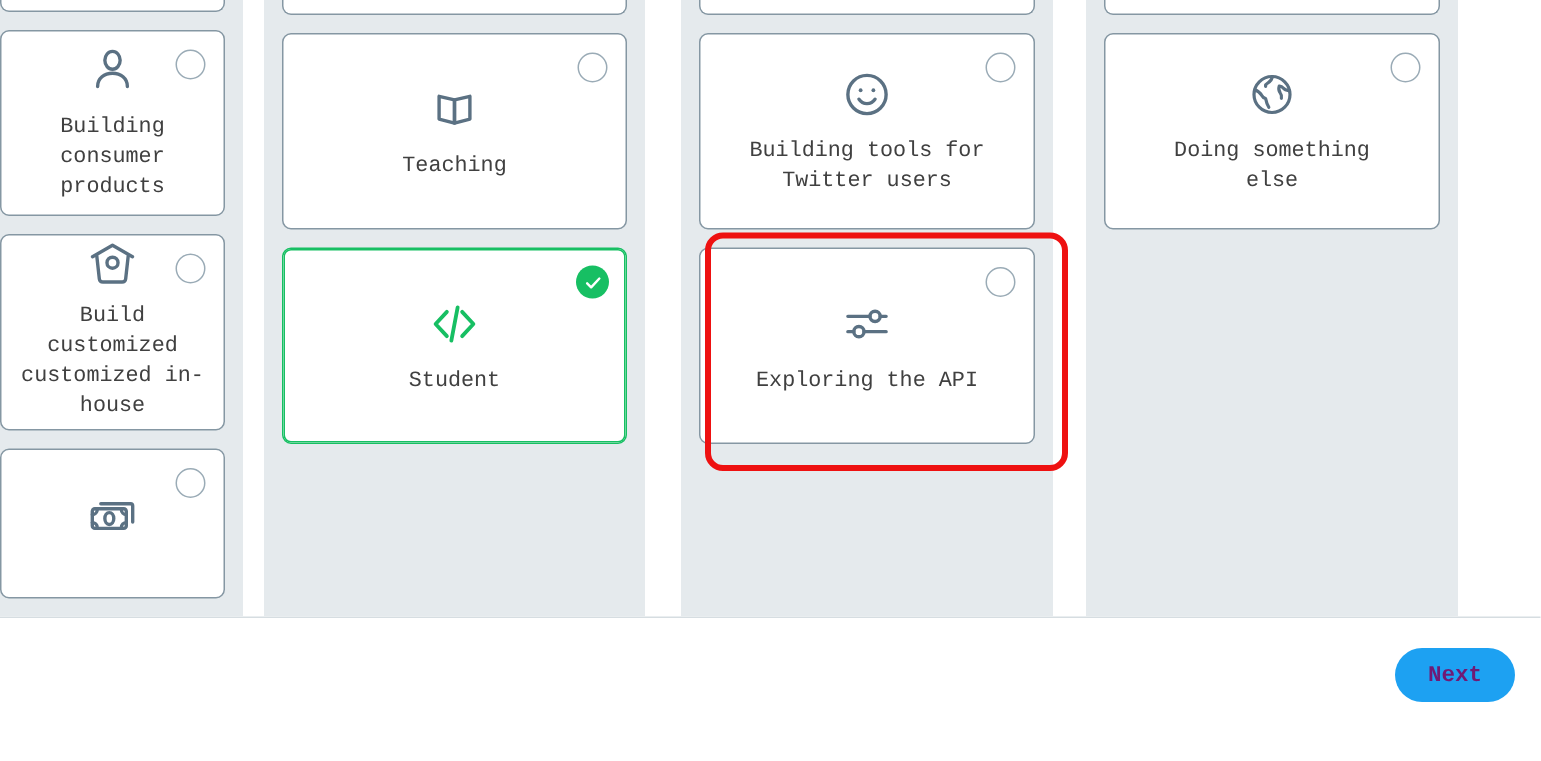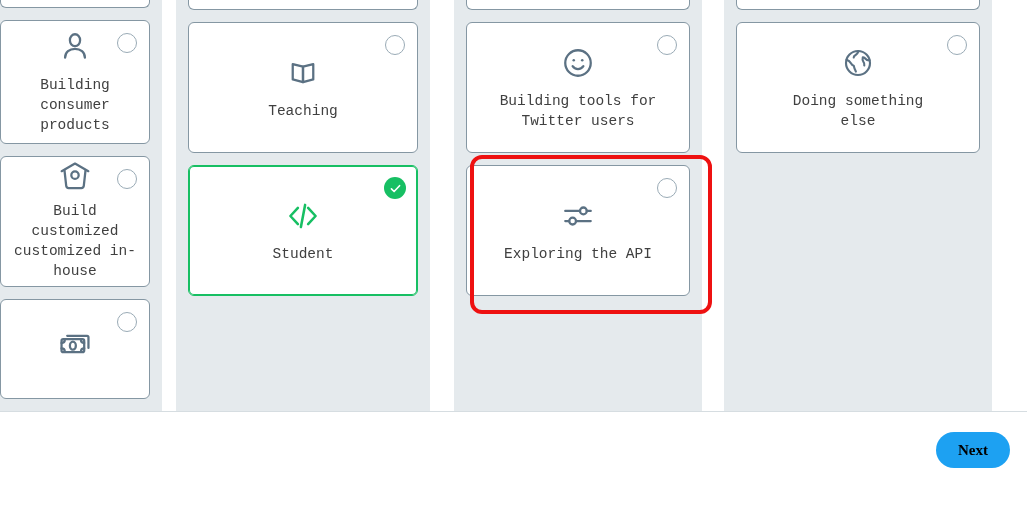--- a/index.html
+++ b/index.html
@@ -40,21 +40,21 @@
     height: 411px;
     box-sizing: border-box;
     padding: 0 12px;
     display: flex;
     flex-direction: column;
     align-items: stretch;
   }
   .col-1 { width: 186px; margin-left: -24px; padding-left: 24px; }
   .col-2 { width: 248px; margin-left: 24px; }
   .col-3 { width: 254px; margin-left: 14px; }
-  .col-4 { width: 268px; margin-left: 22px; }
+  .col-4 { width: 248px; margin-left: 22px; }
 
   
   .card {
     position: relative;
     background: #ffffff;
     border: 1px solid #8597a3;
     border-radius: 6px;
     box-sizing: border-box;
     display: flex;
     flex-direction: column;
@@ -153,22 +153,22 @@
   .next-button {
     position: absolute;
     right: 17px;
     top: 20px;
     min-width: 64px;
     height: 36px;
     padding: 0 22px;
     border: none;
     border-radius: 18px;
     background: #1da1f2;
-    color: #000000;
-    font-family: Liberation Serif, serif;
+    color: #701a75;
+    font-family: Liberation Mono, monospace;
     font-size: 15px;
     font-weight: bold;
     cursor: pointer;
     display: flex;
     align-items: center;
     justify-content: center;
   }
 </style>
 </head>
 <body>

